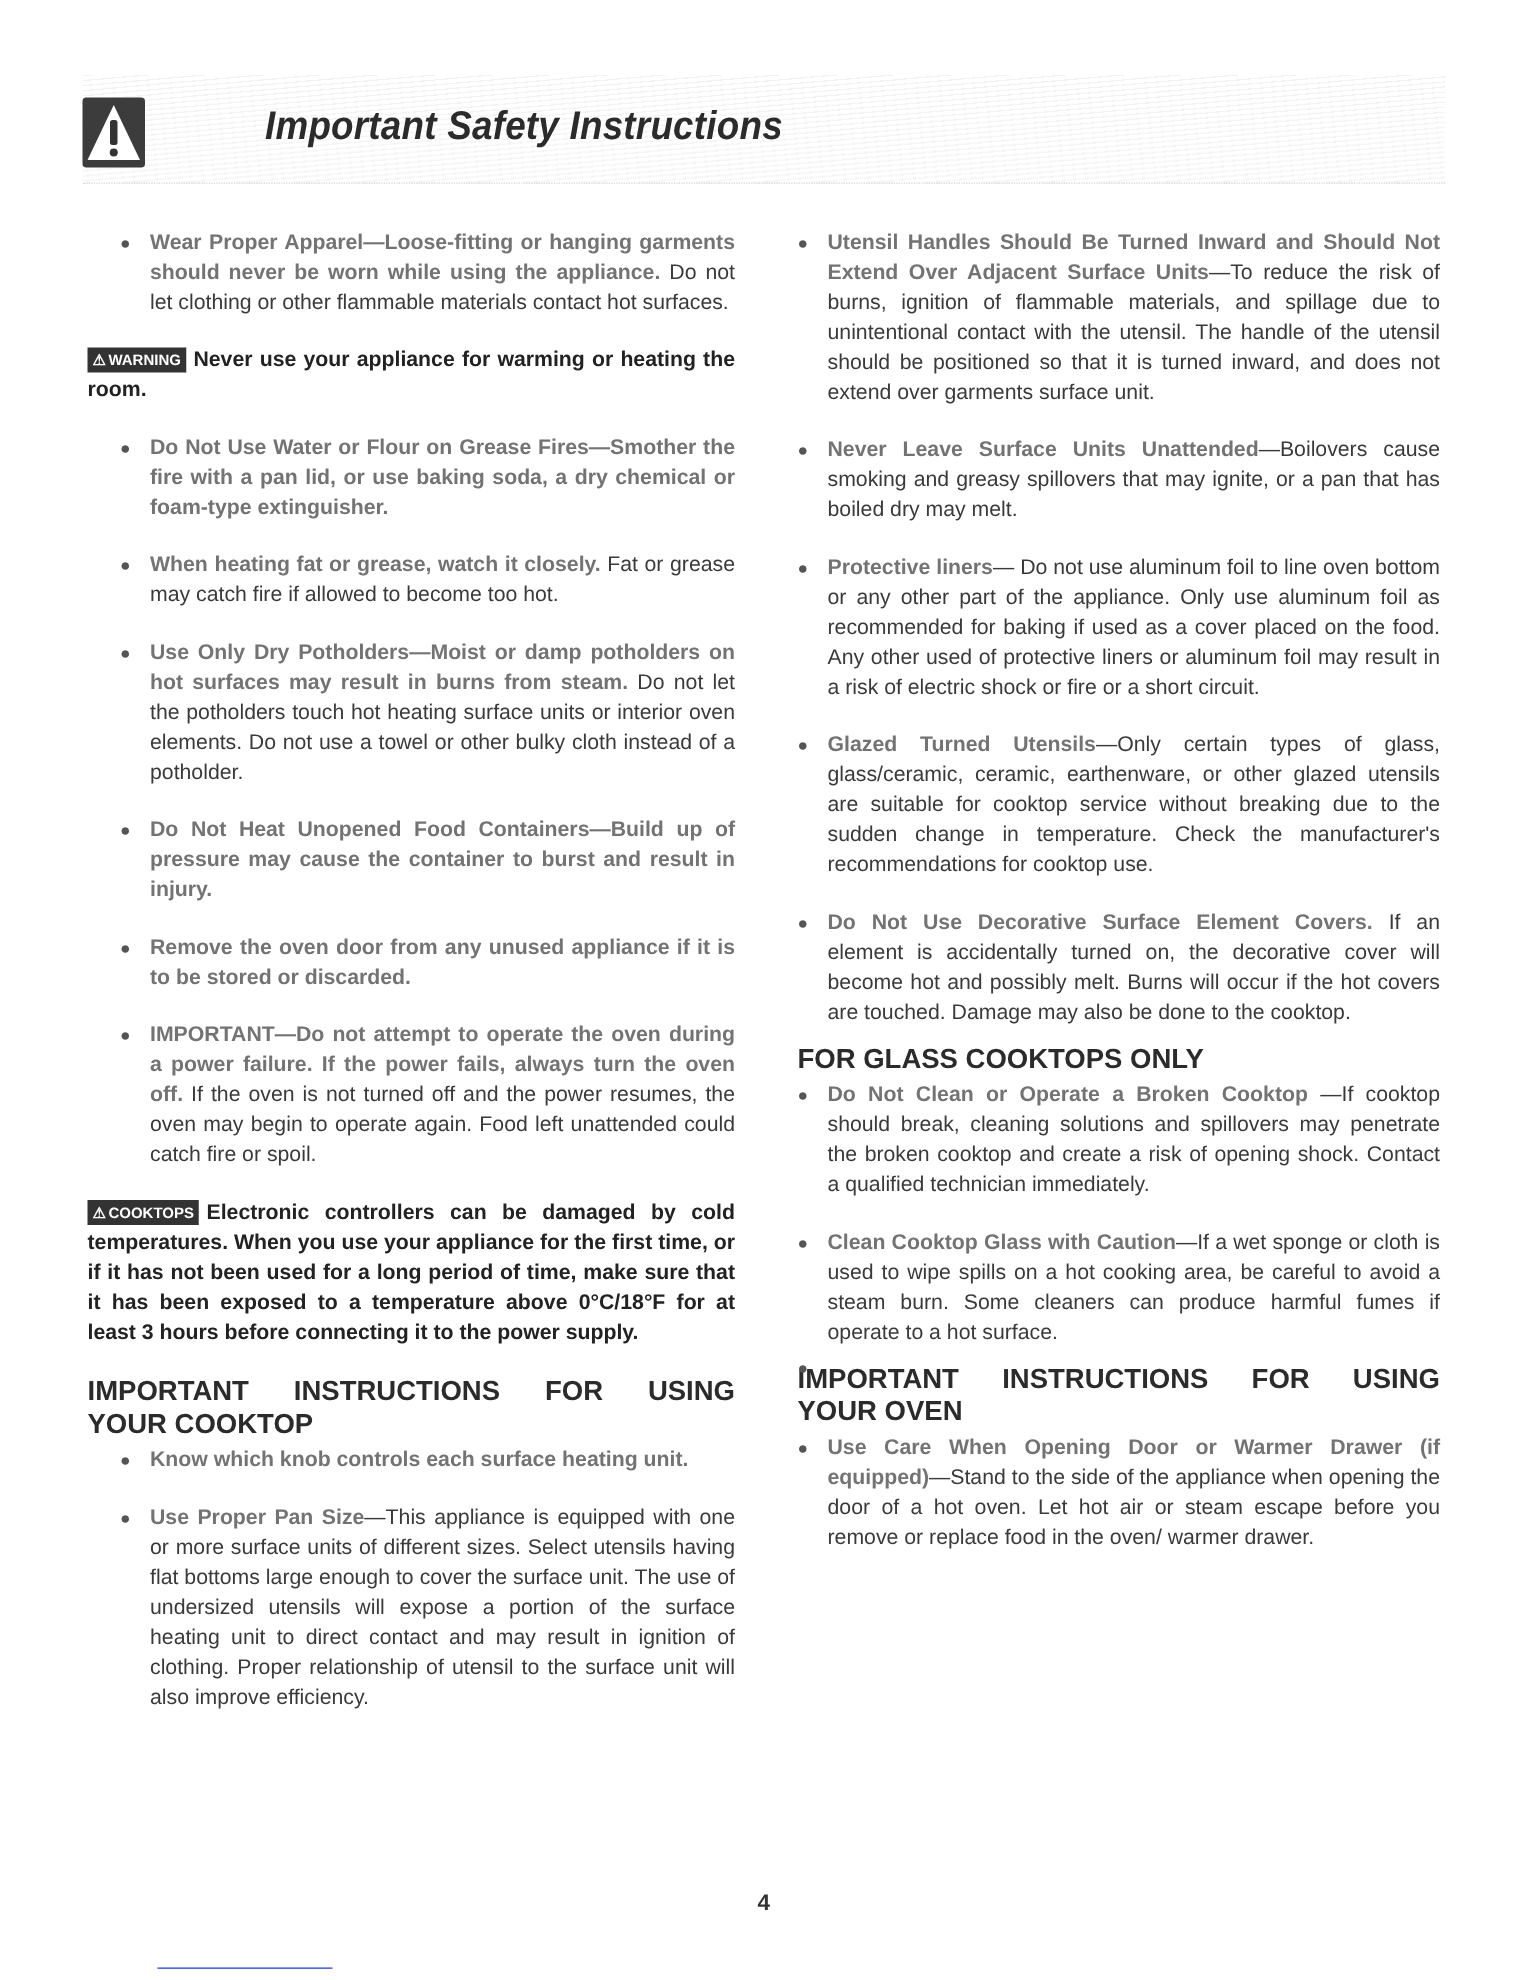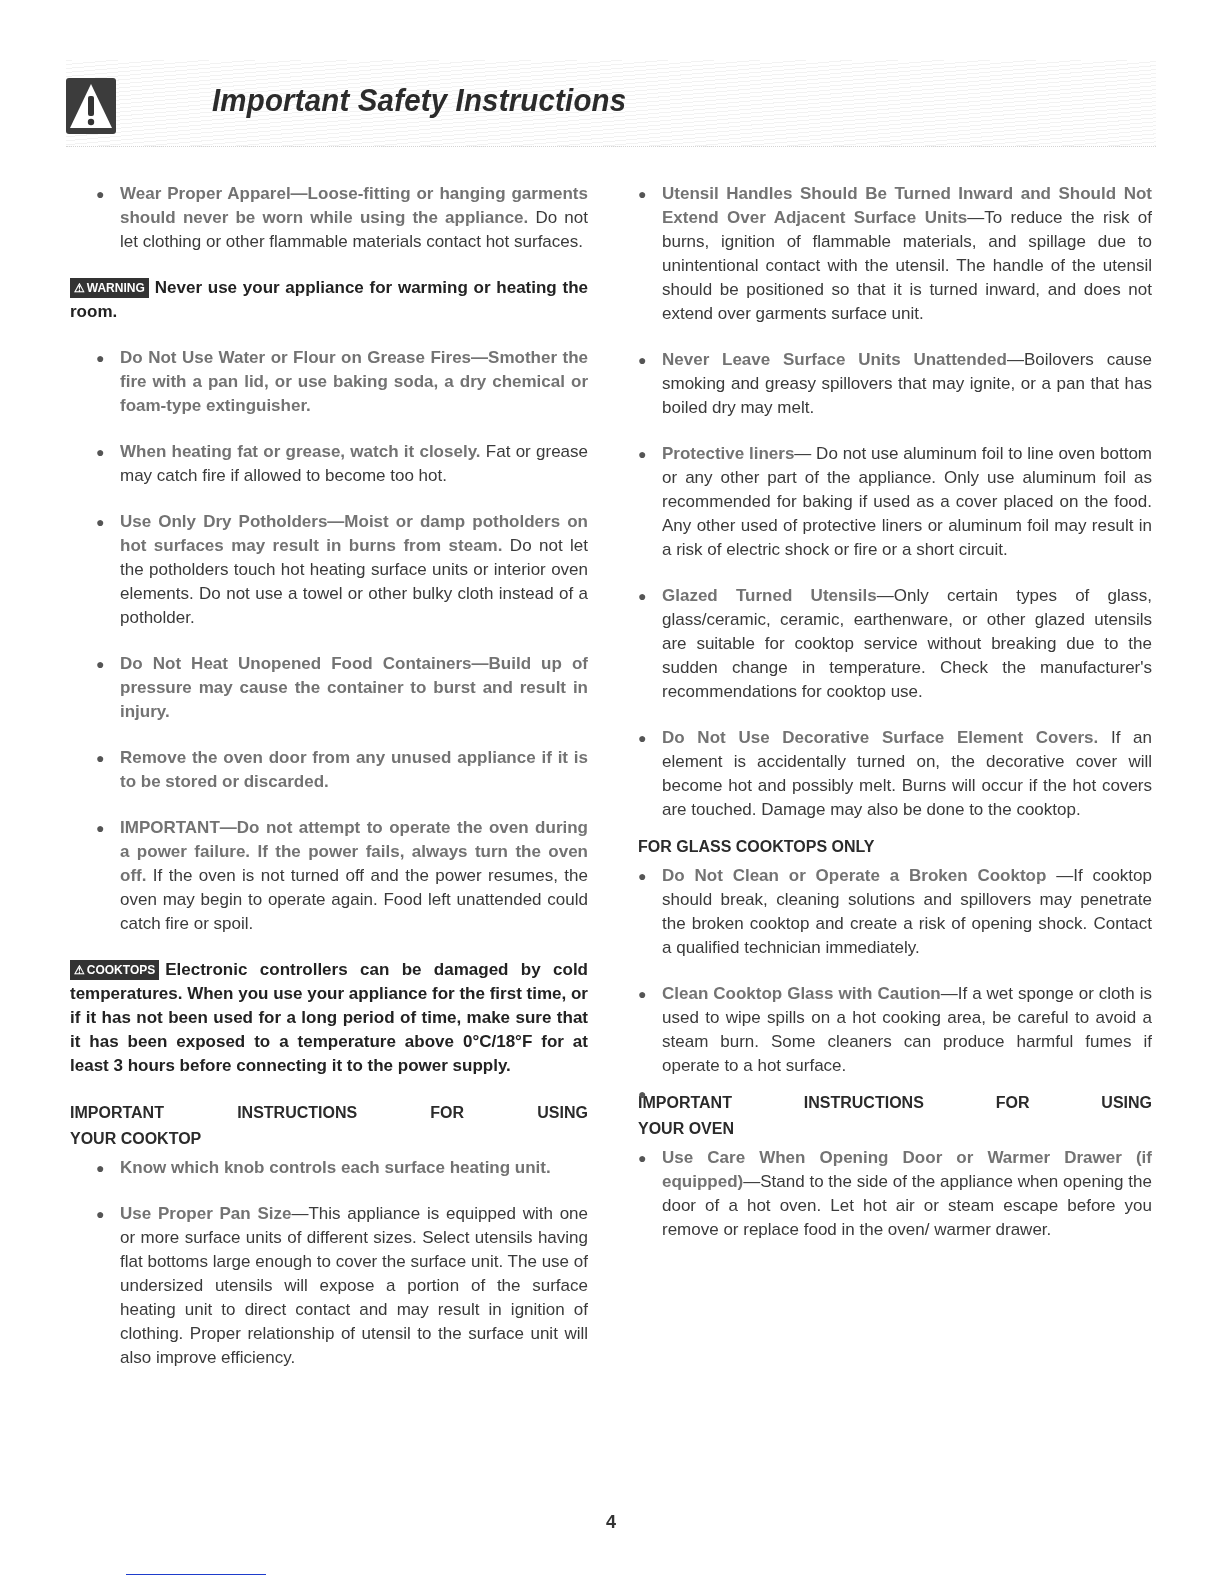--- a/index.html
+++ b/index.html
@@ -26,21 +26,21 @@
   .bullet { position: absolute; left: 0; top: 0; font-size: 14px; color: #555; }
   .b { font-weight: bold; color: #737373; }
   .n { color: #3a3a3a; }
 
   .notice { position: relative; left: -26px; width: 518px; font-size: 17px; line-height: 24px;
             font-weight: bold; text-align: justify; margin-bottom: 22px; color: #222; }
   .badge { display: inline-block; background: #333; color: #fff; font-weight: bold; font-size: 12px;
            padding: 0 4px; line-height: 20px; margin-right: 6px; vertical-align: 1px; }
   .badge .tri { display: inline-block; margin-right: 2px; }
 
-  .section-head { font-size: 16px; line-height: 26px; font-weight: bold; color: #2b2b2b;
+  .section-head { font-size: 22px; line-height: 26px; font-weight: bold; color: #2b2b2b;
                   margin: 4px 0 4px -24px; text-align: justify; text-align-last: auto; }
   .col-right .section-head { margin-left: 0; }
   .left-head { margin-left: -26px; width: 518px; }
   .left-head .justify-line { display: flex; justify-content: space-between; }
 
   .page-num { position: absolute; left: 606px; top: 1512px; font-size: 18px; font-weight: bold; color: #333; }
   .footer-line { position: absolute; left: 126px; top: 1574px; width: 140px; height: 1px; background: #1e3ccc; }
 </style>
 </head>
 <body>

